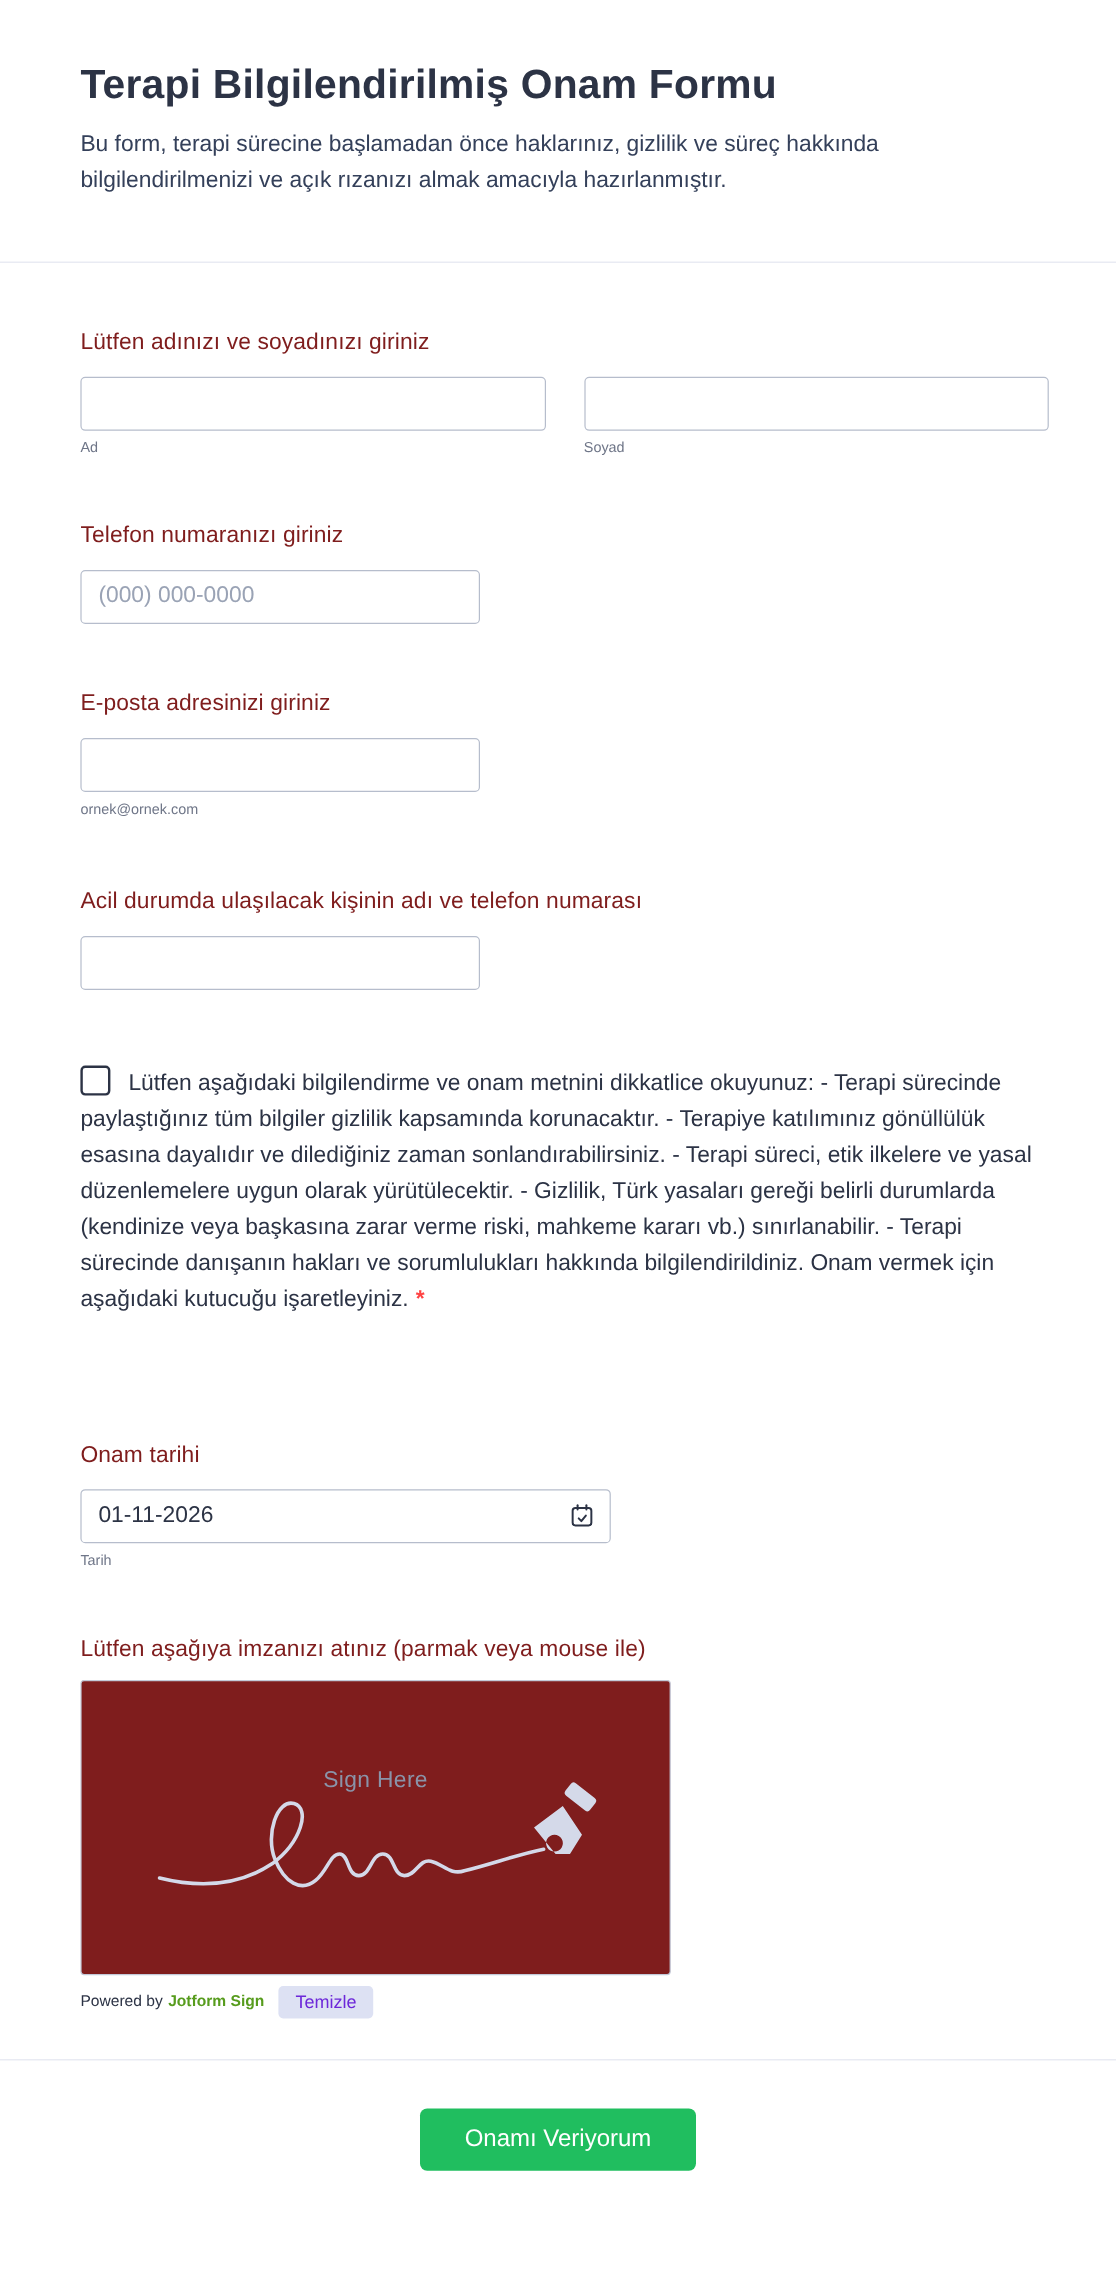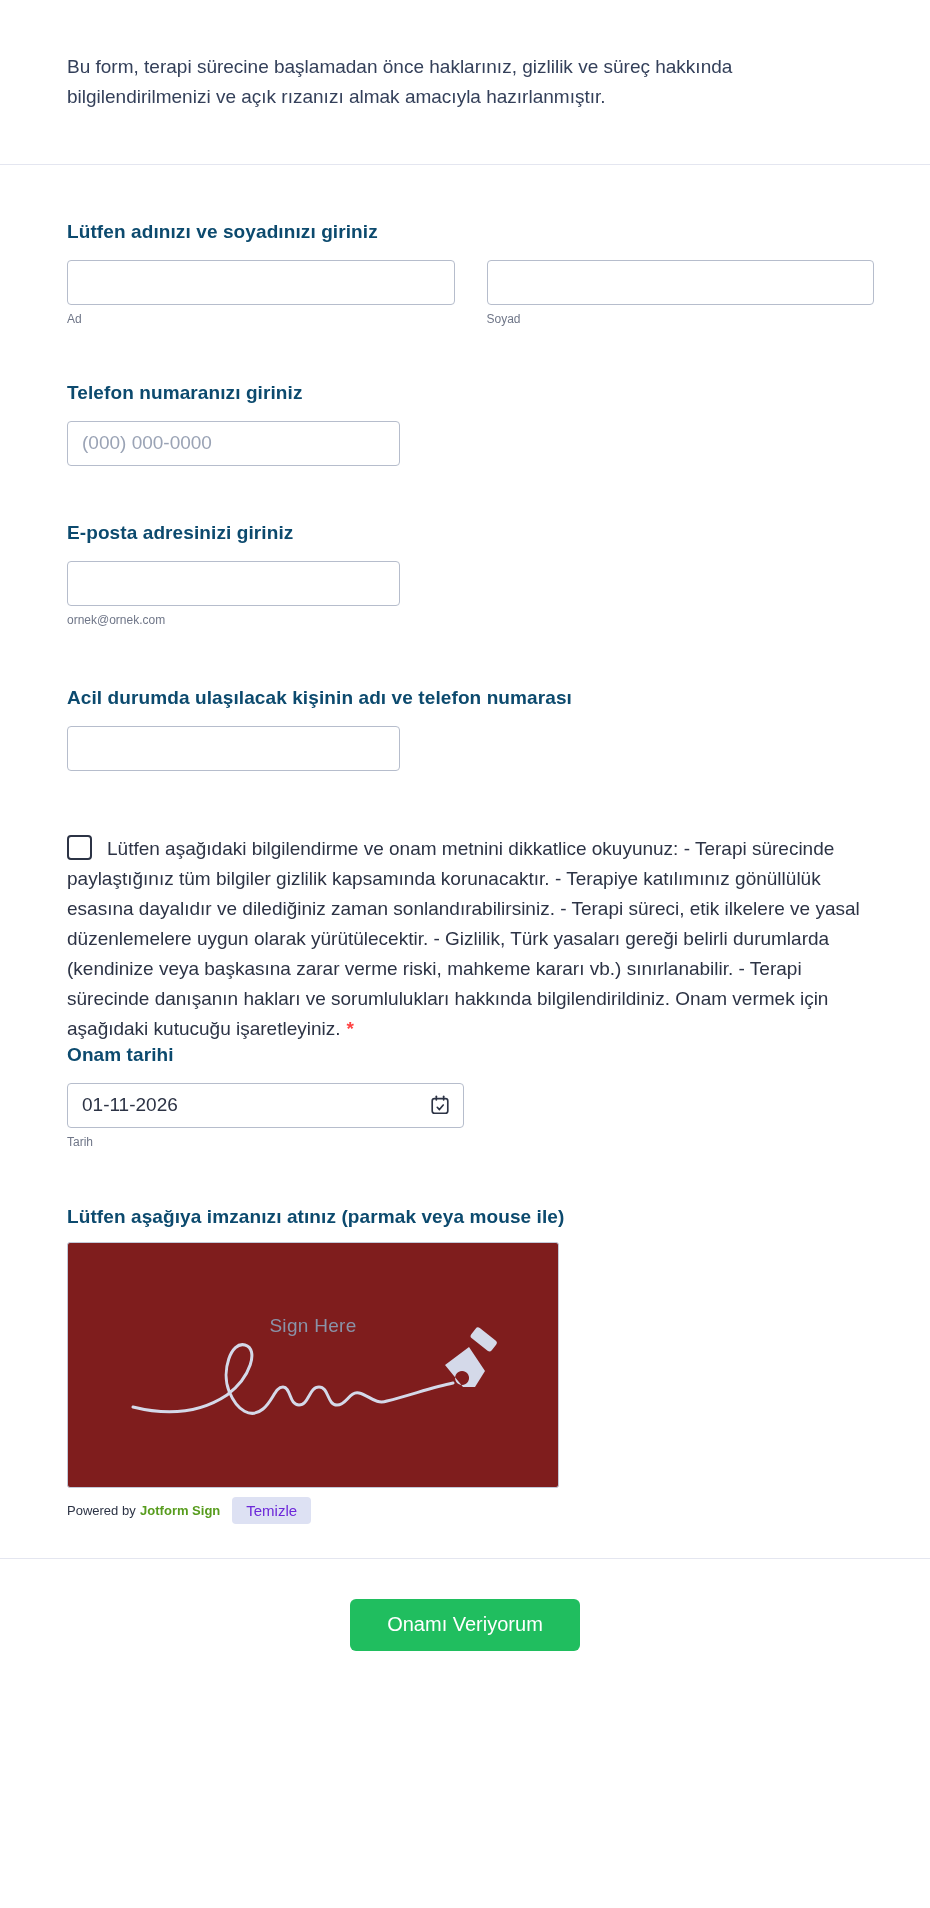--- a/index.html
+++ b/index.html
@@ -18,21 +18,21 @@
   .form-subtitle {
     font-size: 19px; line-height: 1.6; color: #34405a;
     max-width: 760px; font-weight: 400;
   }
   .divider { border: none; border-top: 1px solid #e4e6f0; margin-top: 51px; }
   .divider-bottom { border: none; border-top: 1px solid #e4e6f0; margin-top: 34px; }
 
   .form-main { padding: 0 56px 0 67px; }
   .q-section { margin-top: 56px; }
   .q-label {
-    font-size: 19px; font-weight: 700; color: #0c4a6e; letter-spacing: 0.1px;
+    font-size: 19px; font-weight: 400; color: #7f1d1d; letter-spacing: 0.1px;
   }
   .inputs-row { display: flex; gap: 32px; margin-top: 17px; }
   .inputs-row .col { flex: 1; }
   .text-input {
     display: block; width: 100%; height: 45px;
     border: 1px solid #b6bdcc; border-radius: 4px;
     background: #ffffff; font-family: "Liberation Sans", sans-serif;
     font-size: 19px; color: #2c3345; padding: 0 14px; outline: none;
   }
   .text-input::placeholder { color: #9aa3b5; }
@@ -46,22 +46,22 @@
     font-size: 19px; line-height: 1.58; color: #2c3345; max-width: 800px;
   }
   .checkbox-box {
     display: inline-block; vertical-align: -5px;
     width: 25px; height: 25px; border: 2px solid #2c3345;
     border-radius: 4px; background: #ffffff; margin-right: 15px;
     cursor: pointer;
   }
   .required-star { color: #ff4343; font-weight: 700; margin-left: 6px; }
 
-  .date-section { }
-  .date-wrap { position: relative; width: 397px; margin-top: 17px; }
+  .date-section { margin-top: 104px; }
+  .date-wrap { position: relative; width: 442px; margin-top: 17px; }
   .calendar-icon {
     position: absolute; right: 13px; top: 50%; transform: translateY(-50%);
     width: 22px; height: 22px; cursor: pointer;
   }
 
   .sig-section { margin-top: 57px; }
   .sig-box {
     margin-top: 14px; width: 492px; height: 246px;
     border: 1px solid #c3c9d8; border-radius: 3px; background: #7f1d1d;
     position: relative; overflow: hidden;
@@ -93,20 +93,21 @@
     background: #20be5f; color: #ffffff;
     font-family: "Liberation Sans", sans-serif;
     font-size: 20px; font-weight: 400;
     width: 230px; height: 52px;
   }
 </style>
 </head>
 <body>
 
 <header class="form-header">
+  <h1 class="form-title">Terapi Bilgilendirilmiş Onam Formu</h1>
   <p class="form-subtitle">Bu form, terapi sürecine başlamadan önce haklarınız, gizlilik ve süreç hakkında bilgilendirilmenizi ve açık rızanızı almak amacıyla hazırlanmıştır.</p>
 </header>
 
 <hr class="divider">
 
 <main class="form-main">
 
   <section class="q-section">
     <div class="q-label">Lütfen adınızı ve soyadınızı giriniz</div>
     <div class="inputs-row">

